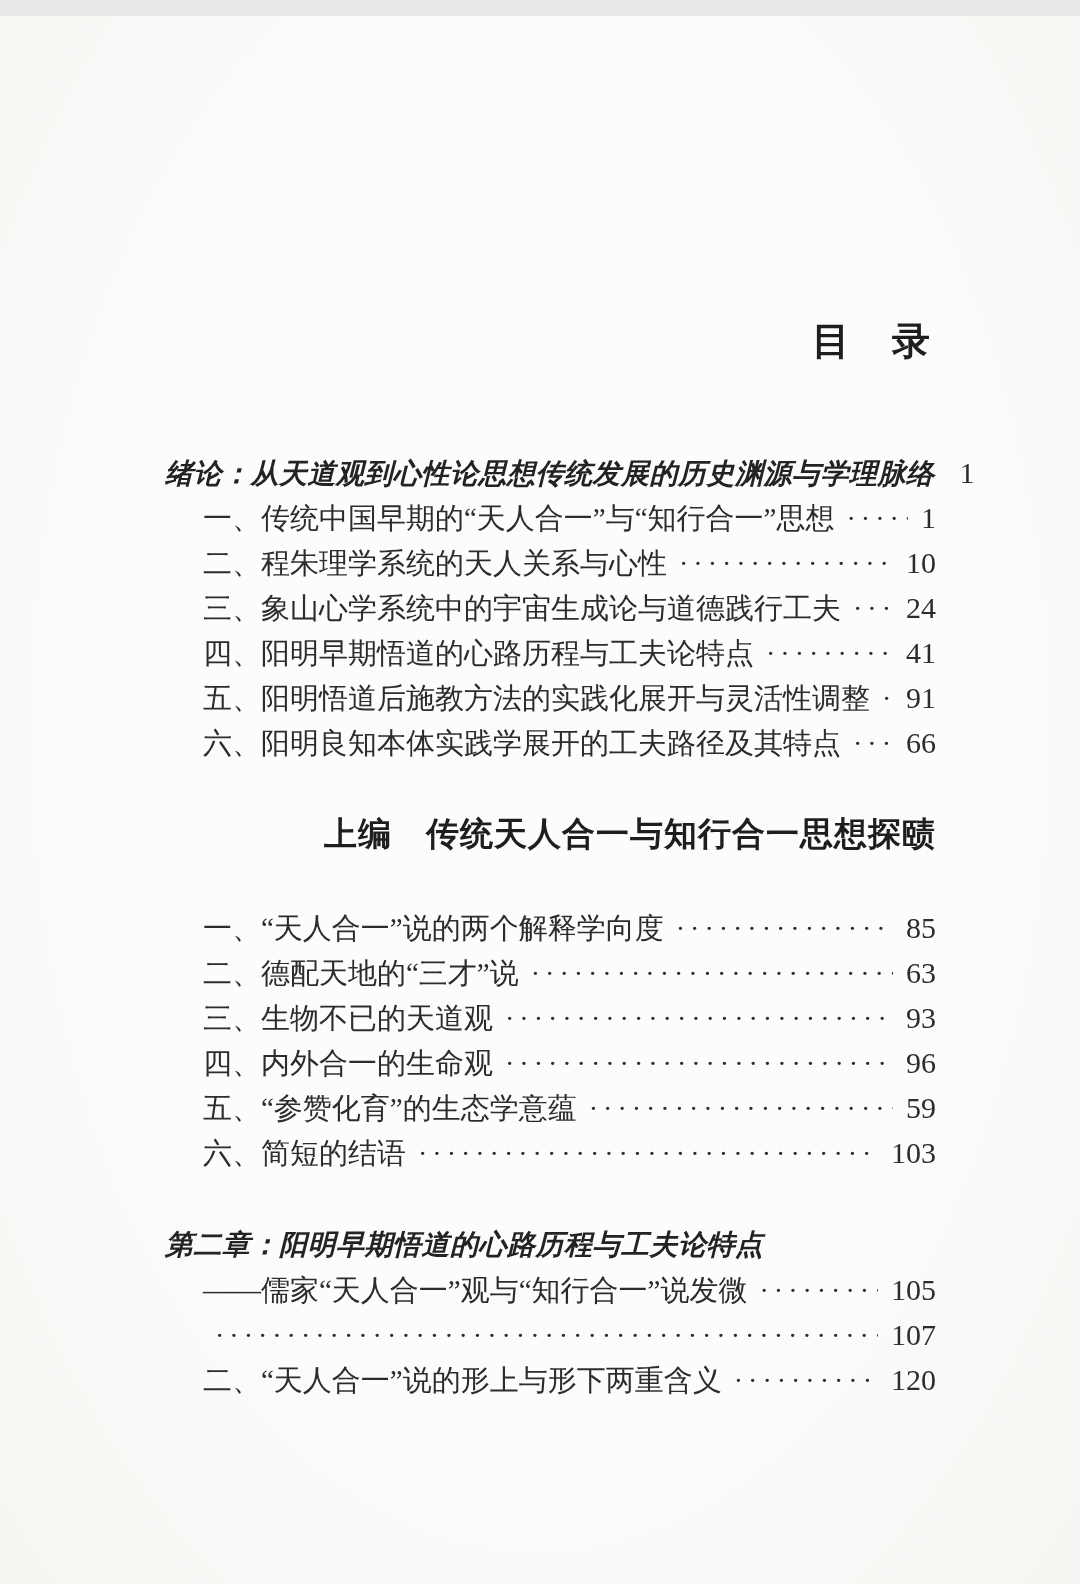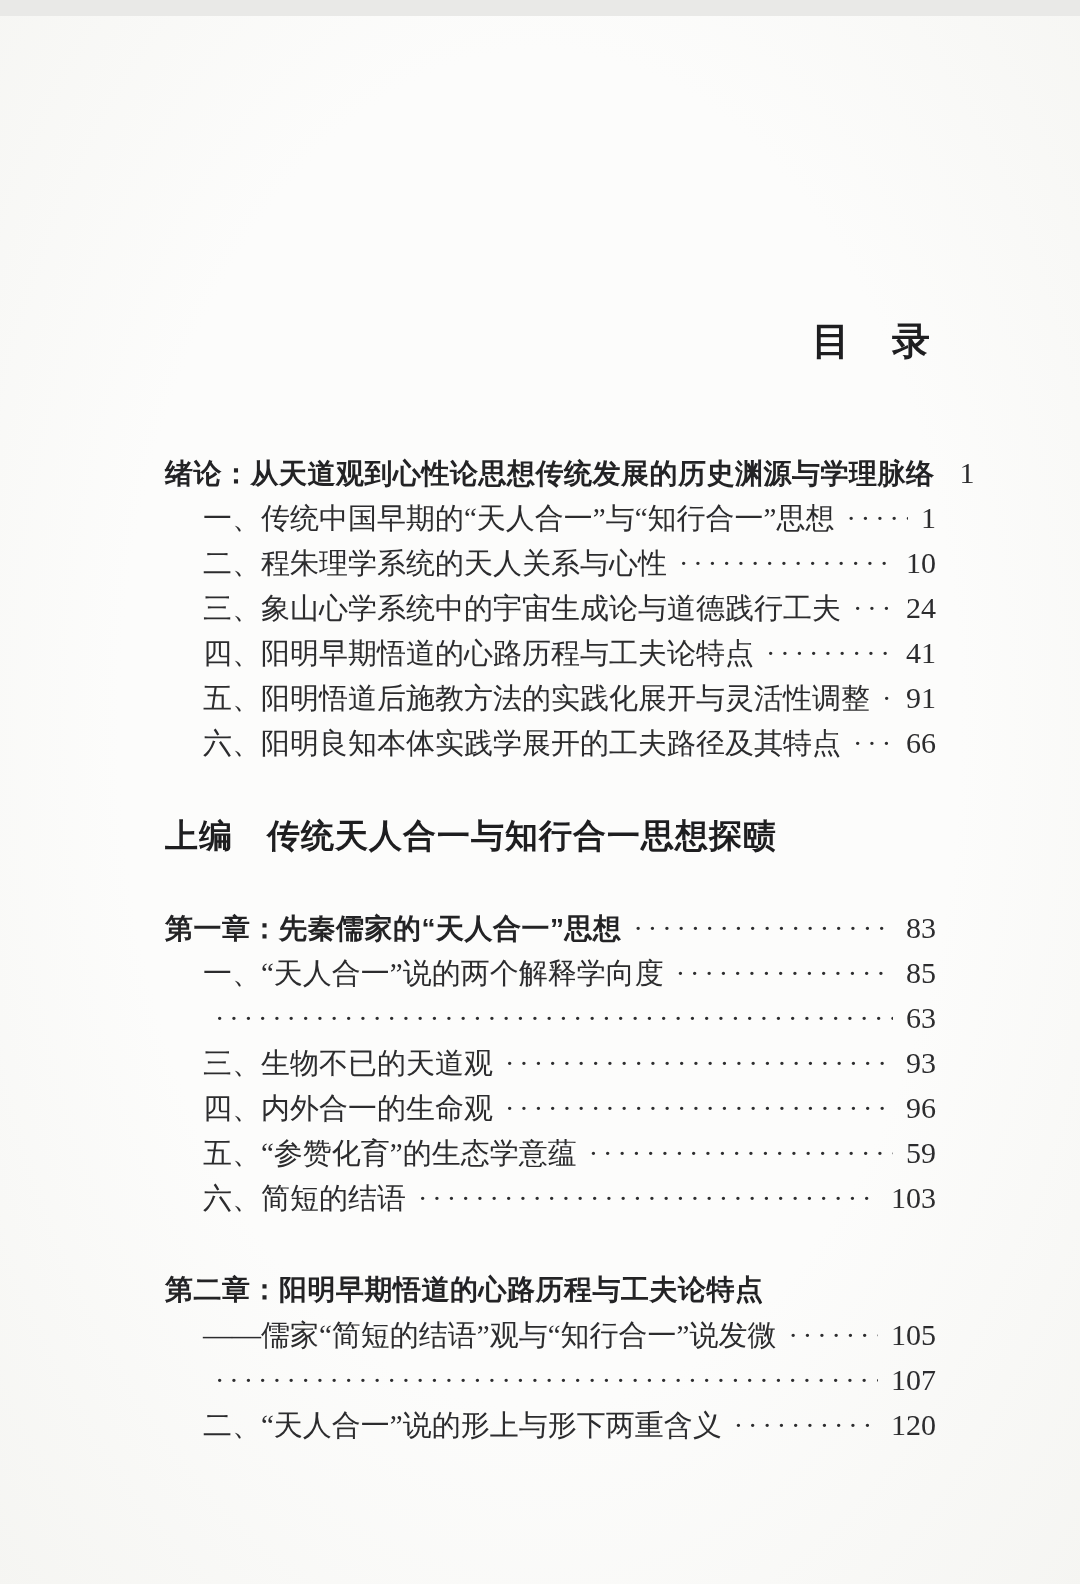--- a/index.html
+++ b/index.html
@@ -44,20 +44,21 @@
   }
   .row.lvl1 { padding-left: 38px; }
 
   .row .label { white-space: nowrap; }
   .row.bold .label {
     font-family: "Liberation Sans", "DejaVu Sans", sans-serif;
     font-weight: 700;
     font-size: 28px;
     letter-spacing: 0.5px;
     color: #232325;
+    font-style: italic;
   }
 
   .leader {
     flex: 1 1 auto;
     min-width: 0;
     overflow: hidden;
     white-space: nowrap;
     margin: 0 13px 0 12px;
   }
   .leader::after {
@@ -67,28 +68,28 @@
     color: #2c2c2e;
   }
 
   .pagenum {
     white-space: nowrap;
     font-size: 30px;
     font-family: "Liberation Serif", "DejaVu Serif", serif;
   }
 
   .part-heading {
-    text-align: left;
+    text-align: right;
     font-size: 33px;
     font-weight: 700;
     line-height: 45px;
     margin: 49px 0 46px 0;
     letter-spacing: 1px;
     color: #1e1e20;
-    font-family: Liberation Serif, serif;
+    font-family: Liberation Mono, monospace;
   }
 
   .entries-group + .entries-group { margin-top: 47px; }
 </style>
 </head>
 <body>
 
 <div class="page">
   <div class="page-title">目　录</div>
 
@@ -125,31 +126,27 @@
           <span class="pagenum">91</span>
         </div>
         <div class="row lvl1">
           <span class="label">六、阳明良知本体实践学展开的工夫路径及其特点</span>
           <span class="leader"></span>
           <span class="pagenum">66</span>
         </div>
       </div>
       <div class="part-heading">上编　传统天人合一与知行合一思想探赜</div>
       <div class="entries-group">
-        <div class="row bold">
-          <span class="label">第一章：先秦儒家的“天人合一”思想</span>
-          <span class="leader"></span>
-          <span class="pagenum">83</span>
-        </div>
         <div class="row lvl1">
           <span class="label">一、“天人合一”说的两个解释学向度</span>
           <span class="leader"></span>
           <span class="pagenum">85</span>
         </div>
         <div class="row lvl1">
+          <span class="label">二、德配天地的“三才”说</span>
           <span class="leader"></span>
           <span class="pagenum">63</span>
         </div>
         <div class="row lvl1">
           <span class="label">三、生物不已的天道观</span>
           <span class="leader"></span>
           <span class="pagenum">93</span>
         </div>
         <div class="row lvl1">
           <span class="label">四、内外合一的生命观</span>
@@ -165,21 +162,21 @@
           <span class="label">六、简短的结语</span>
           <span class="leader"></span>
           <span class="pagenum">103</span>
         </div>
       </div>
       <div class="entries-group">
         <div class="row bold">
           <span class="label">第二章：阳明早期悟道的心路历程与工夫论特点</span>
         </div>
         <div class="row lvl1">
-          <span class="label">——儒家“简短的结语”观与“知行合一”说发微</span>
+          <span class="label">——儒家“天人合一”观与“知行合一”说发微</span>
           <span class="leader"></span>
           <span class="pagenum">105</span>
         </div>
         <div class="row lvl1">
           <span class="leader"></span>
           <span class="pagenum">107</span>
         </div>
         <div class="row lvl1">
           <span class="label">二、“天人合一”说的形上与形下两重含义</span>
           <span class="leader"></span>

